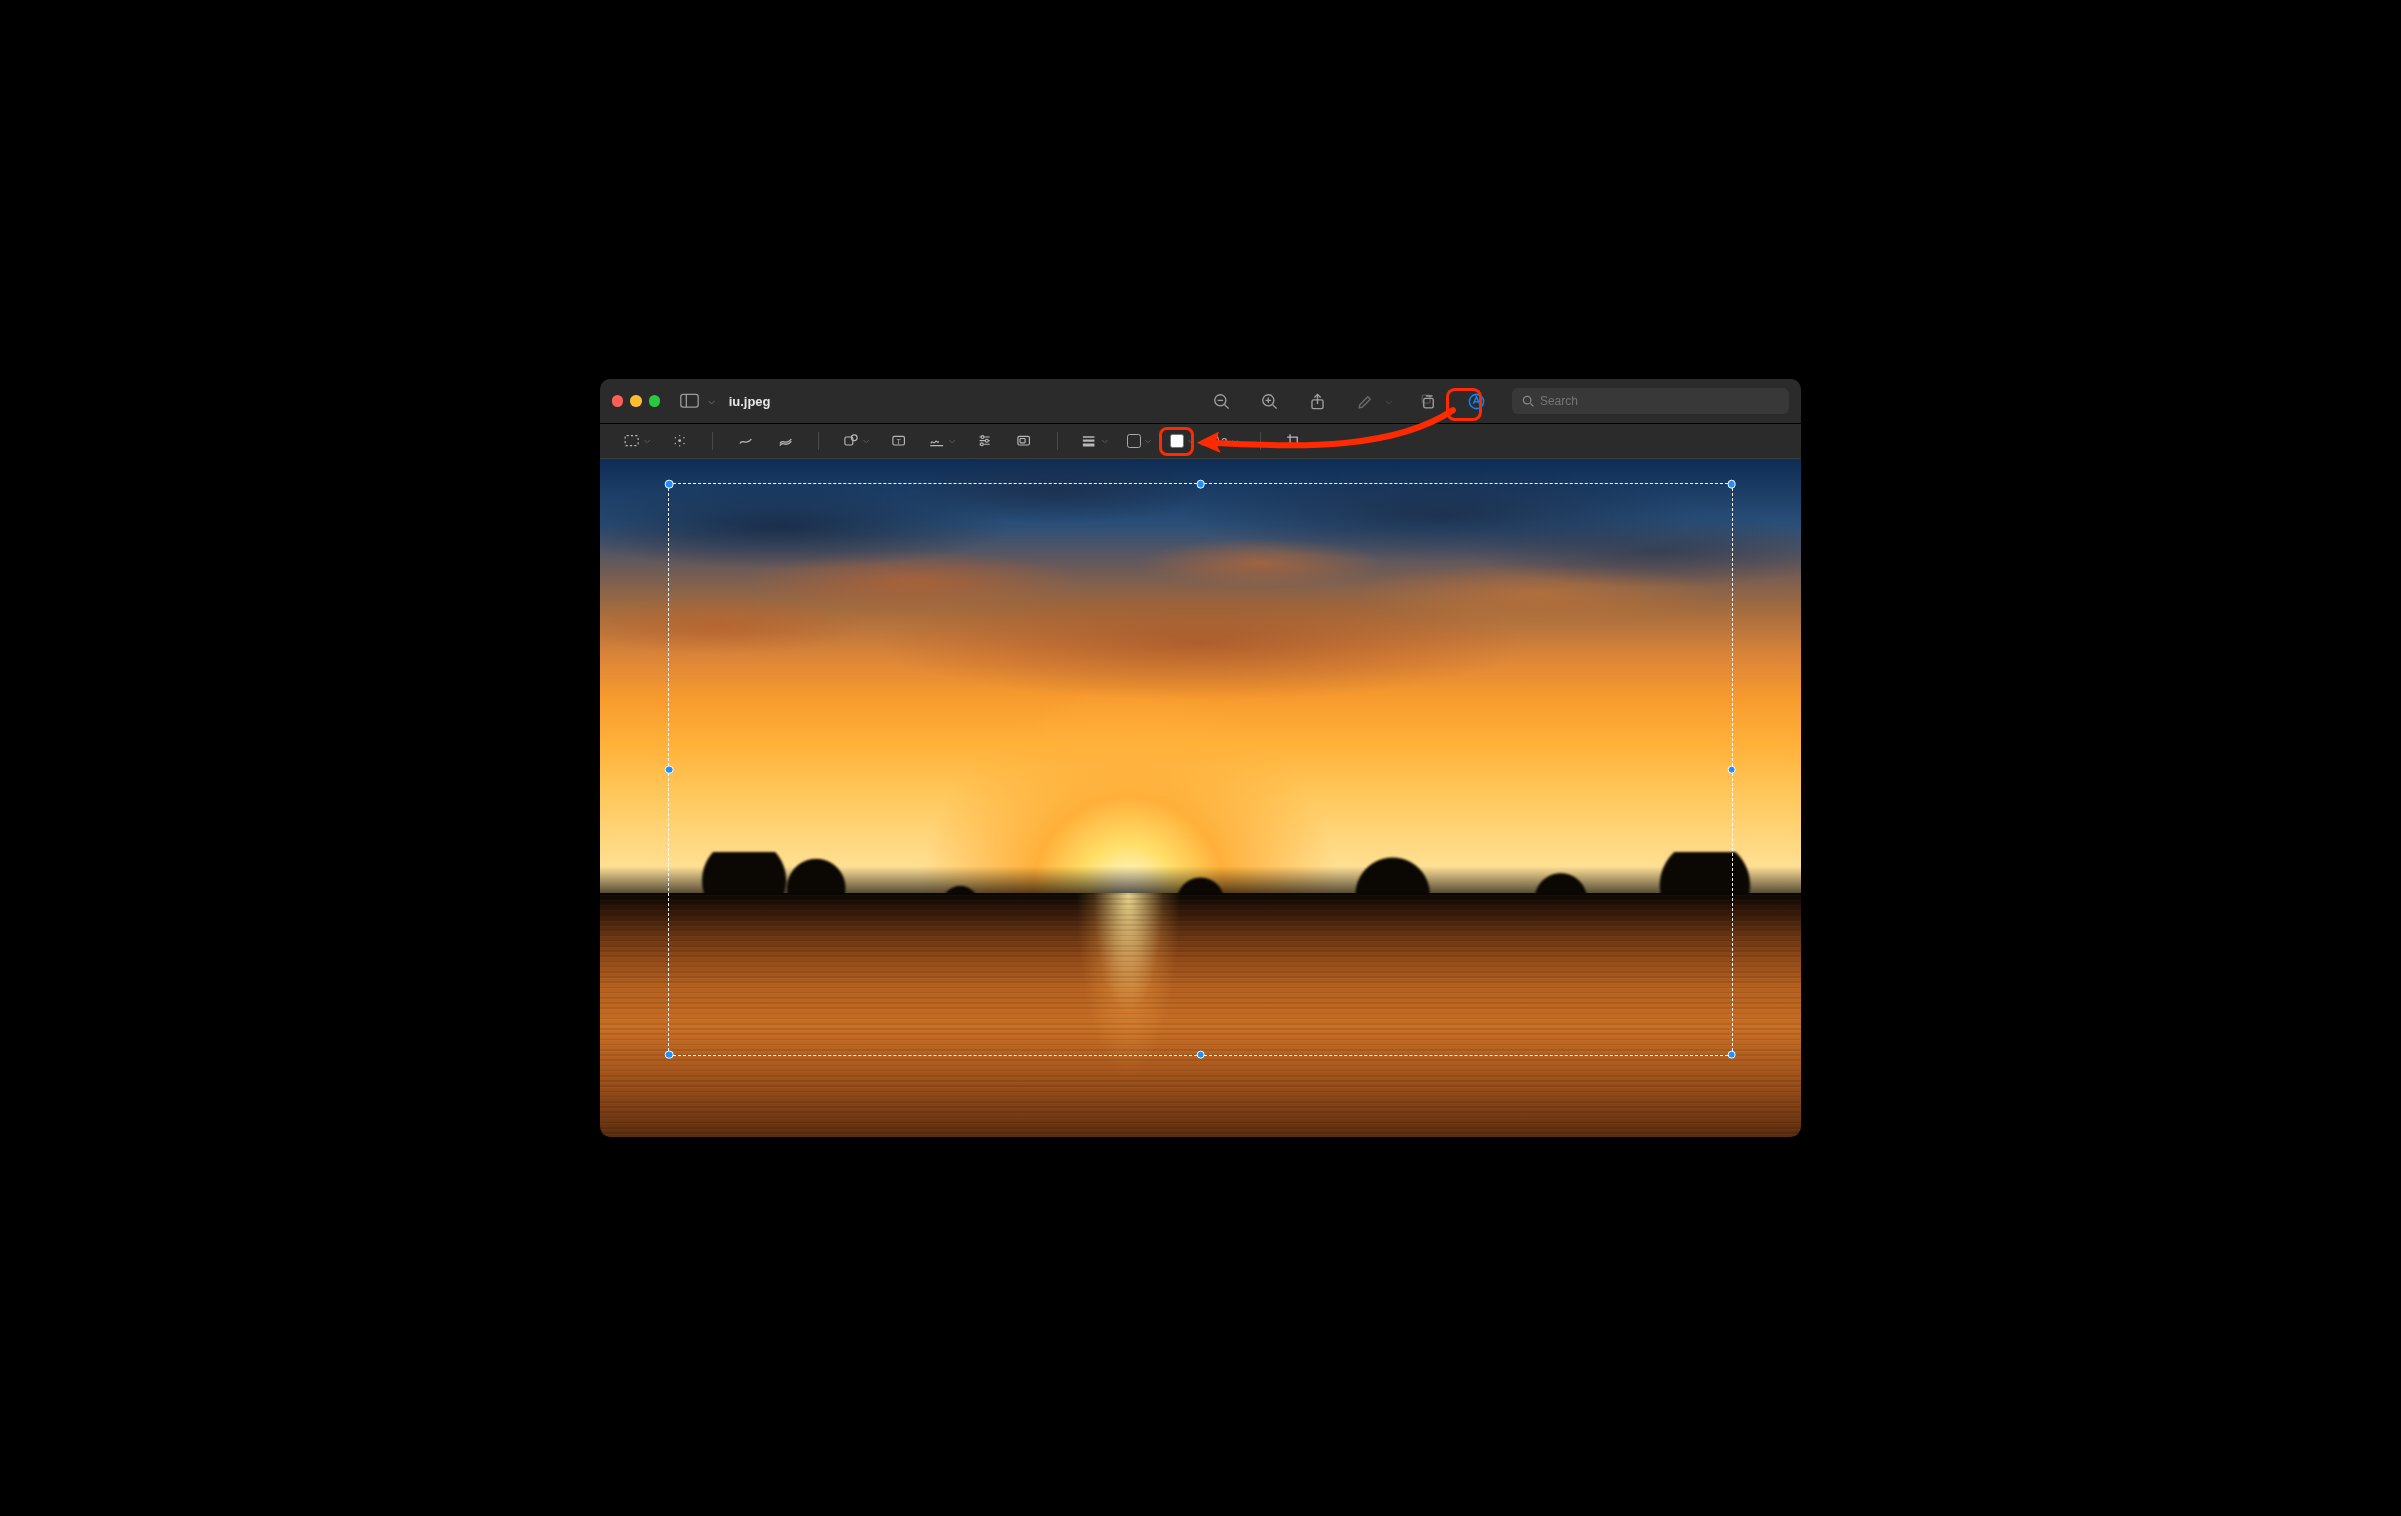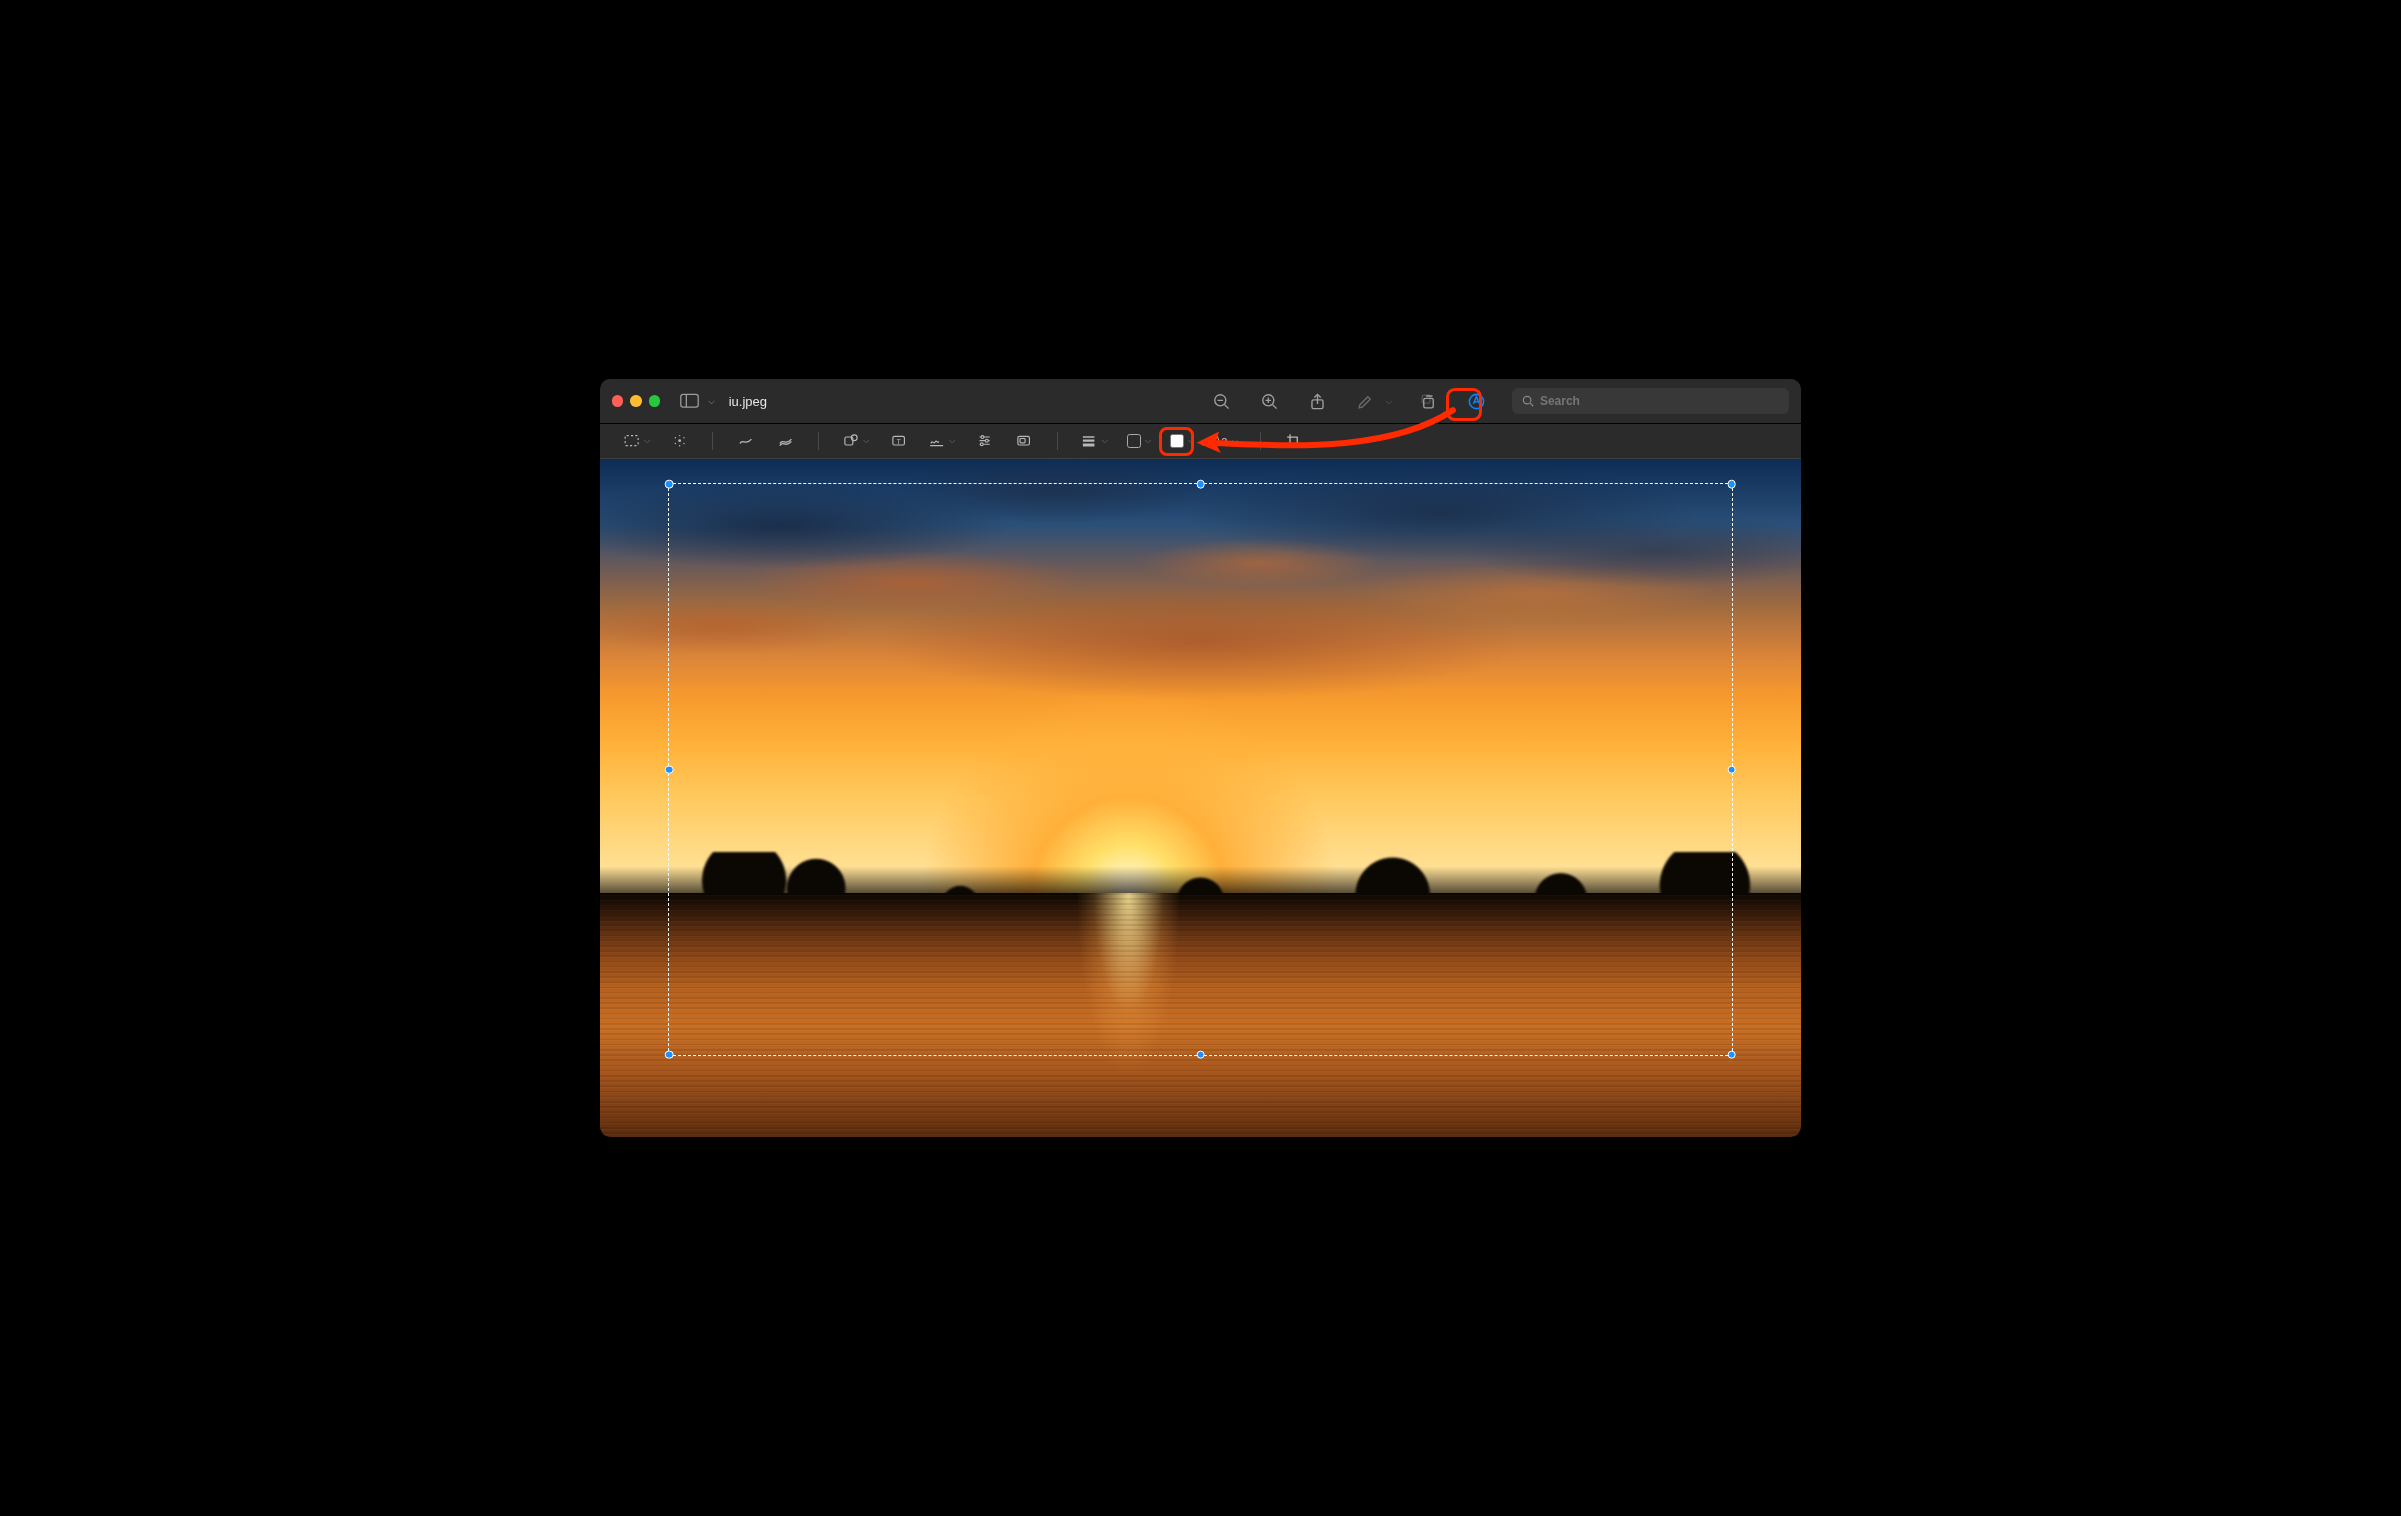--- a/index.html
+++ b/index.html
@@ -43,21 +43,21 @@
   .sidebar-toggle {
     width: 24px; height: 19px;
     display: flex; align-items: center; justify-content: center;
     color: #9d9d9d;
   }
   .sidebar-toggle svg { width: 19px; height: 15.6px; }
   .chev-small { color: #9d9d9d; font-size: 8.7px; margin-left: -3.5px; }
   .title {
     color: #e6e6e6;
     font-size: 13px;
-    font-weight: 400;
+    font-weight: 700;
     margin-left: 3.5px;
   }
   .titlebar-spacer { flex: 1; }
   .titlebar-actions {
     display: flex; align-items: center; gap: 24px;
     color: #a0a0a0;
   }
   .titlebar-actions .tb-btn {
     width: 24px; height: 24px;
     display: flex; align-items: center; justify-content: center;
@@ -77,21 +77,20 @@
     color: #8b8b8b;
     gap: 5.2px;
   }
   .search-wrap input {
     flex: 1;
     background: transparent;
     border: none;
     outline: none;
     color: #ddd;
     font-size: 12px;
-    font-weight: bold;
   }
   .search-wrap svg { width: 14px; height: 14px; }
 
   
   .markup-bar {
     height: 35px;
     background: #2b2b2b;
     display: flex;
     align-items: center;
     padding: 0 21px;

